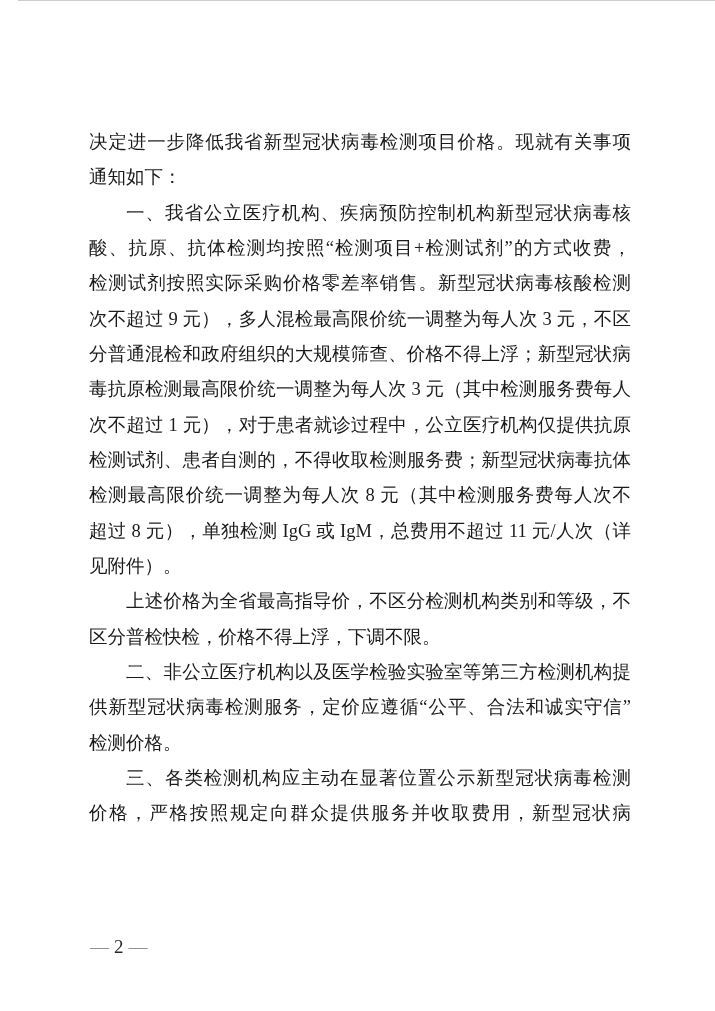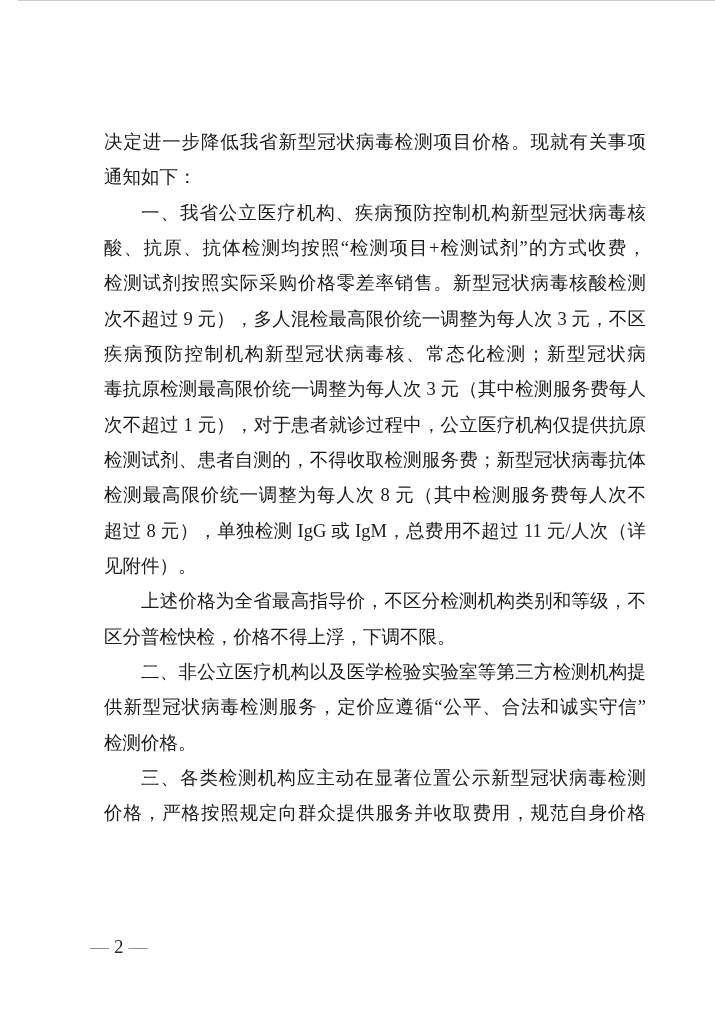--- a/index.html
+++ b/index.html
@@ -14,21 +14,21 @@
   .top-edge{
     position:absolute;
     top:0;
     left:18px;
     width:697px;
     height:1px;
     background:#c9ccd0;
   }
   .doc-body{
     position:absolute;
-    left:104px;
+    left:89px;
     top:125px;
     width:542px;
     font-size:18.5px;
     color:#1b1b1b;
   }
   .line{
     height:35.33px;
     line-height:35.33px;
     overflow:hidden;
     text-align:justify;
@@ -63,32 +63,32 @@
 <div class="page">
   <div class="top-edge"></div>
 
   <div class="doc-body">
     <div class="line">决定进一步降低我省新型冠状病毒检测项目价格。现就有关事项</div>
     <div class="line end">通知如下：</div>
     <div class="line indent">一、我省公立医疗机构、疾病预防控制机构新型冠状病毒核</div>
     <div class="line">酸、抗原、抗体检测均按照“检测项目+检测试剂”的方式收费，</div>
     <div class="line">检测试剂按照实际采购价格零差率销售。新型冠状病毒核酸检测</div>
     <div class="line">次不超过 9 元），多人混检最高限价统一调整为每人次 3 元，不区</div>
-    <div class="line">疾病预防控制机构新型冠状病毒核、常态化检测；新型冠状病</div>
+    <div class="line">分普通混检和政府组织的大规模筛查、价格不得上浮；新型冠状病</div>
     <div class="line">毒抗原检测最高限价统一调整为每人次 3 元（其中检测服务费每人</div>
     <div class="line">次不超过 1 元），对于患者就诊过程中，公立医疗机构仅提供抗原</div>
     <div class="line">检测试剂、患者自测的，不得收取检测服务费；新型冠状病毒抗体</div>
     <div class="line">检测最高限价统一调整为每人次 8 元（其中检测服务费每人次不</div>
     <div class="line">超过 8 元），单独检测 IgG 或 IgM，总费用不超过 11 元/人次（详</div>
     <div class="line end">见附件）。</div>
     <div class="line indent">上述价格为全省最高指导价，不区分检测机构类别和等级，不</div>
     <div class="line end">区分普检快检，价格不得上浮，下调不限。</div>
     <div class="line indent">二、非公立医疗机构以及医学检验实验室等第三方检测机构提</div>
     <div class="line">供新型冠状病毒检测服务，定价应遵循“公平、合法和诚实守信”</div>
     <div class="line end">检测价格。</div>
     <div class="line indent">三、各类检测机构应主动在显著位置公示新型冠状病毒检测</div>
-    <div class="line">价格，严格按照规定向群众提供服务并收取费用，规范自身价格</div>
+    <div class="line">价格，严格按照规定向群众提供服务并收取费用，新型冠状病</div>
   </div>
 
   <div class="footer">
     <span class="dash">—</span><span class="num">2</span><span class="dash">—</span>
   </div>
 </div>
 
 </body></html>

